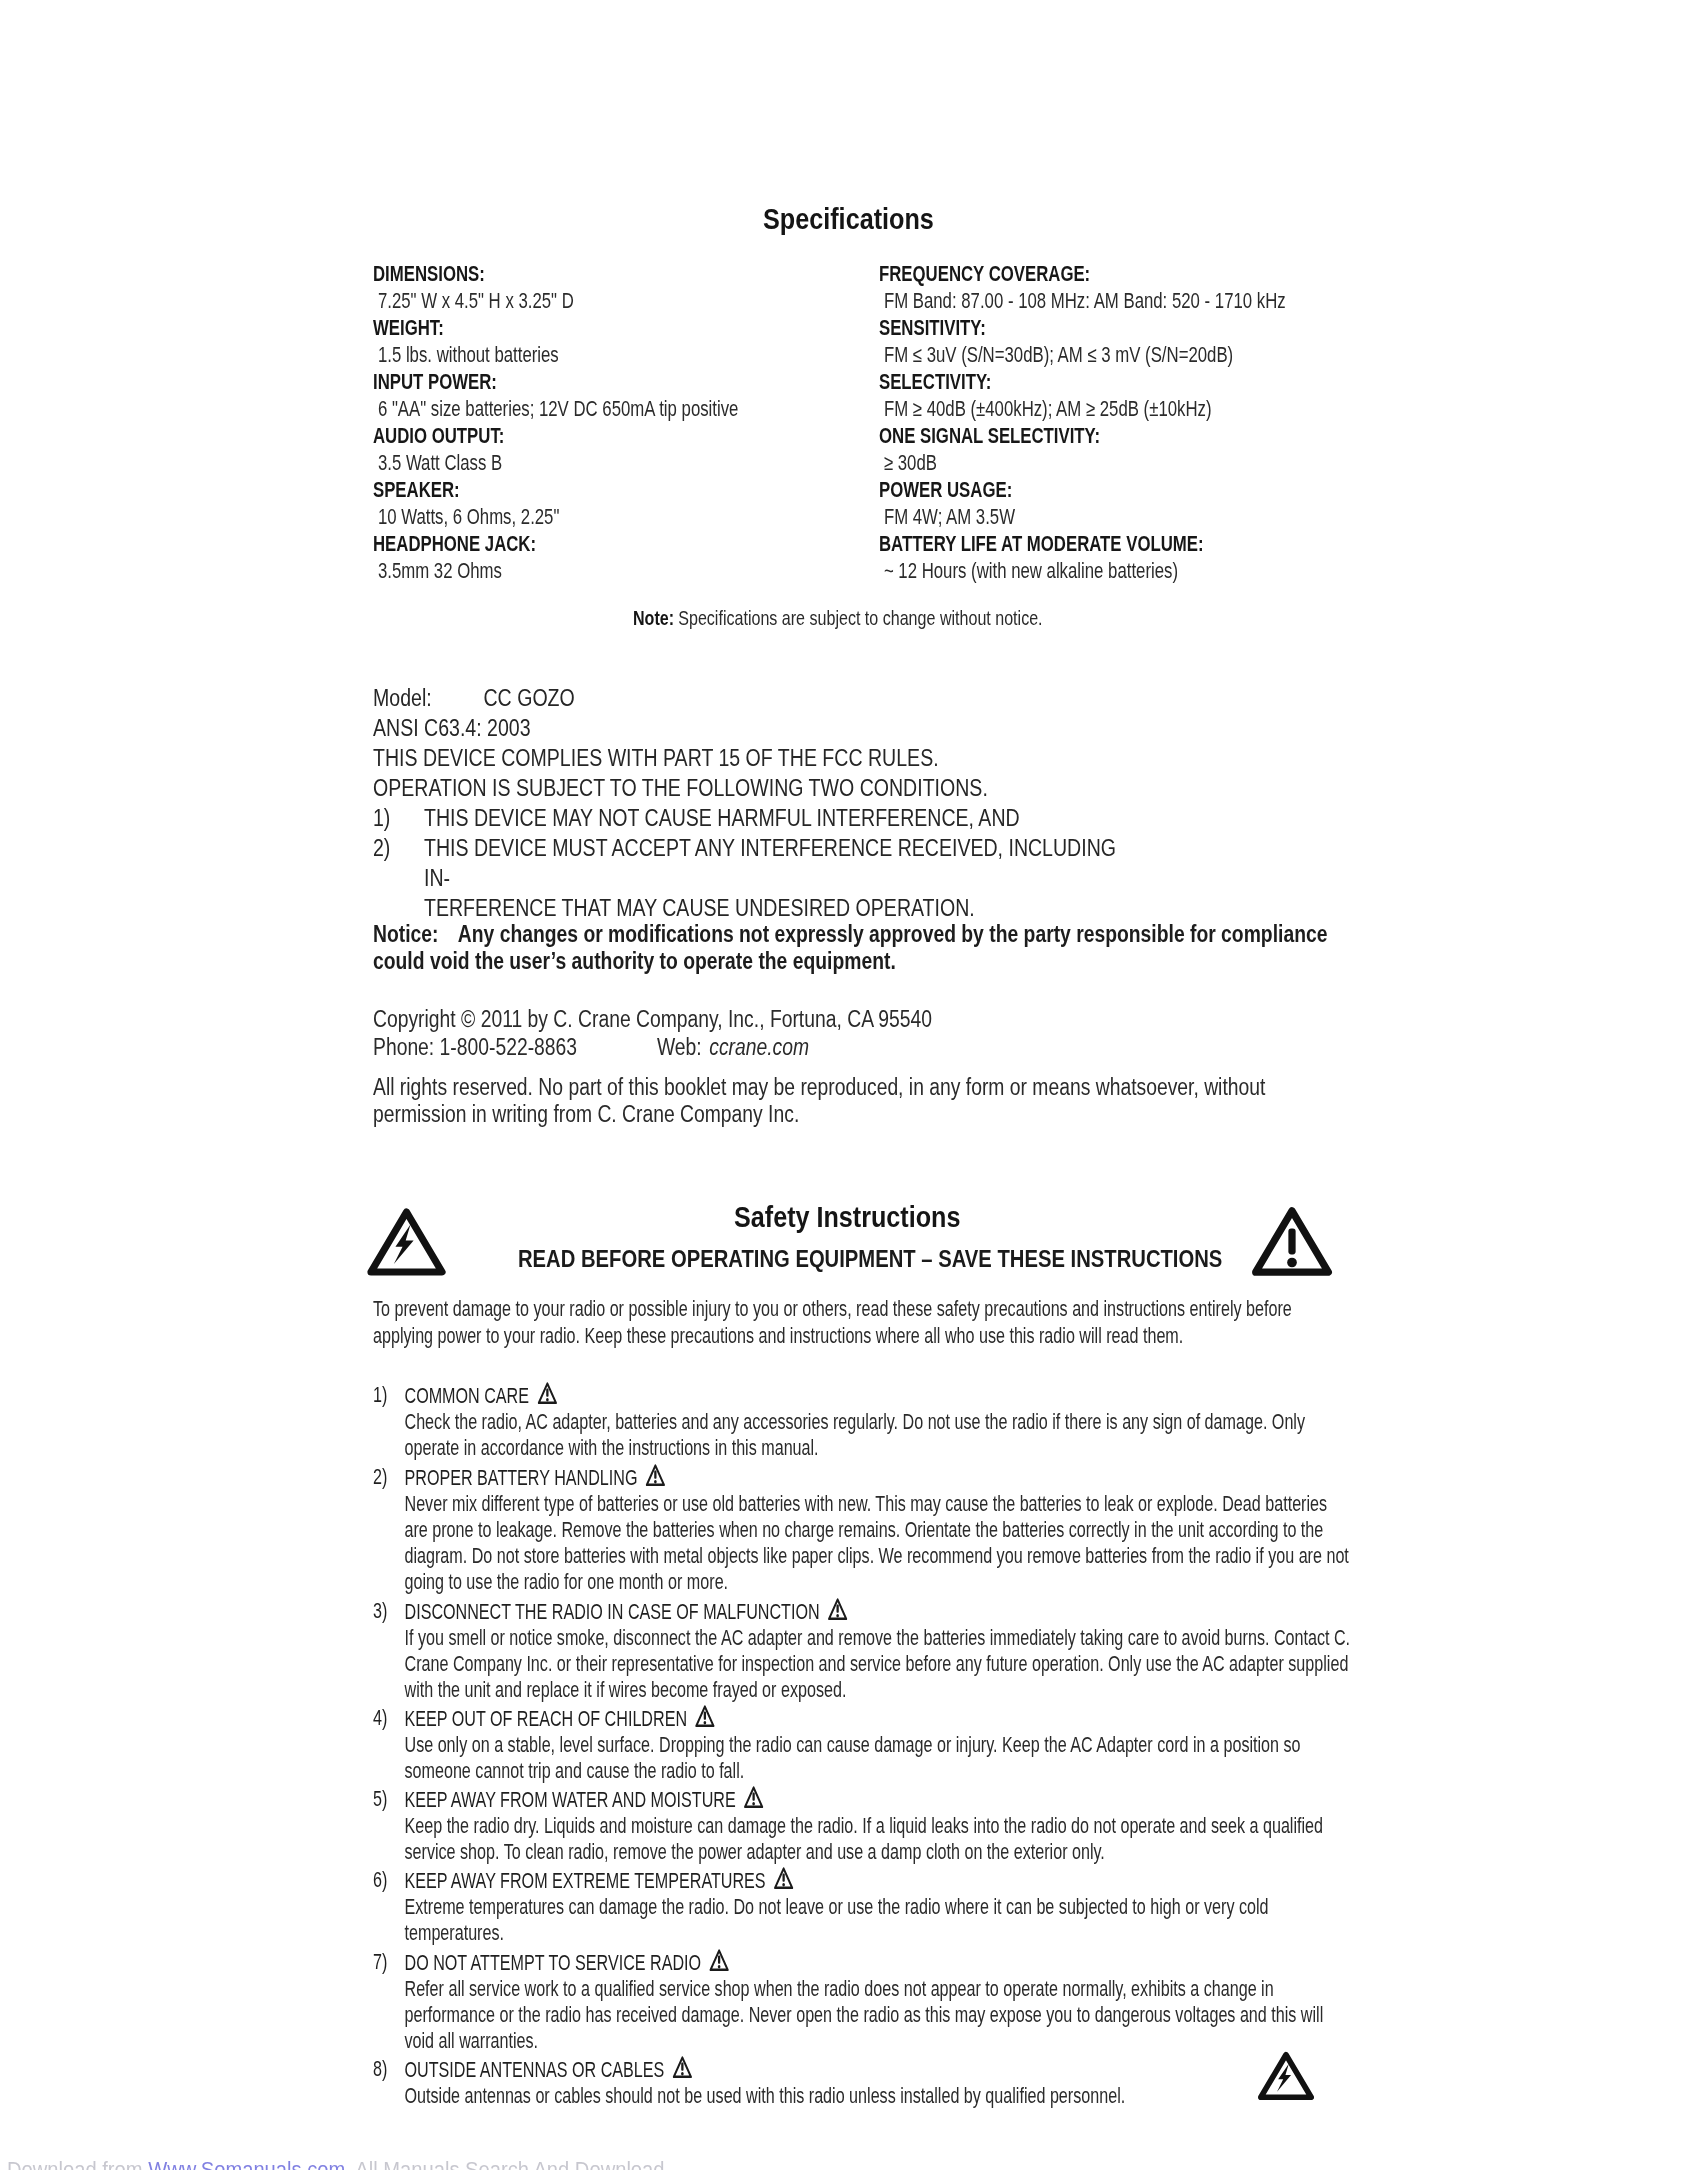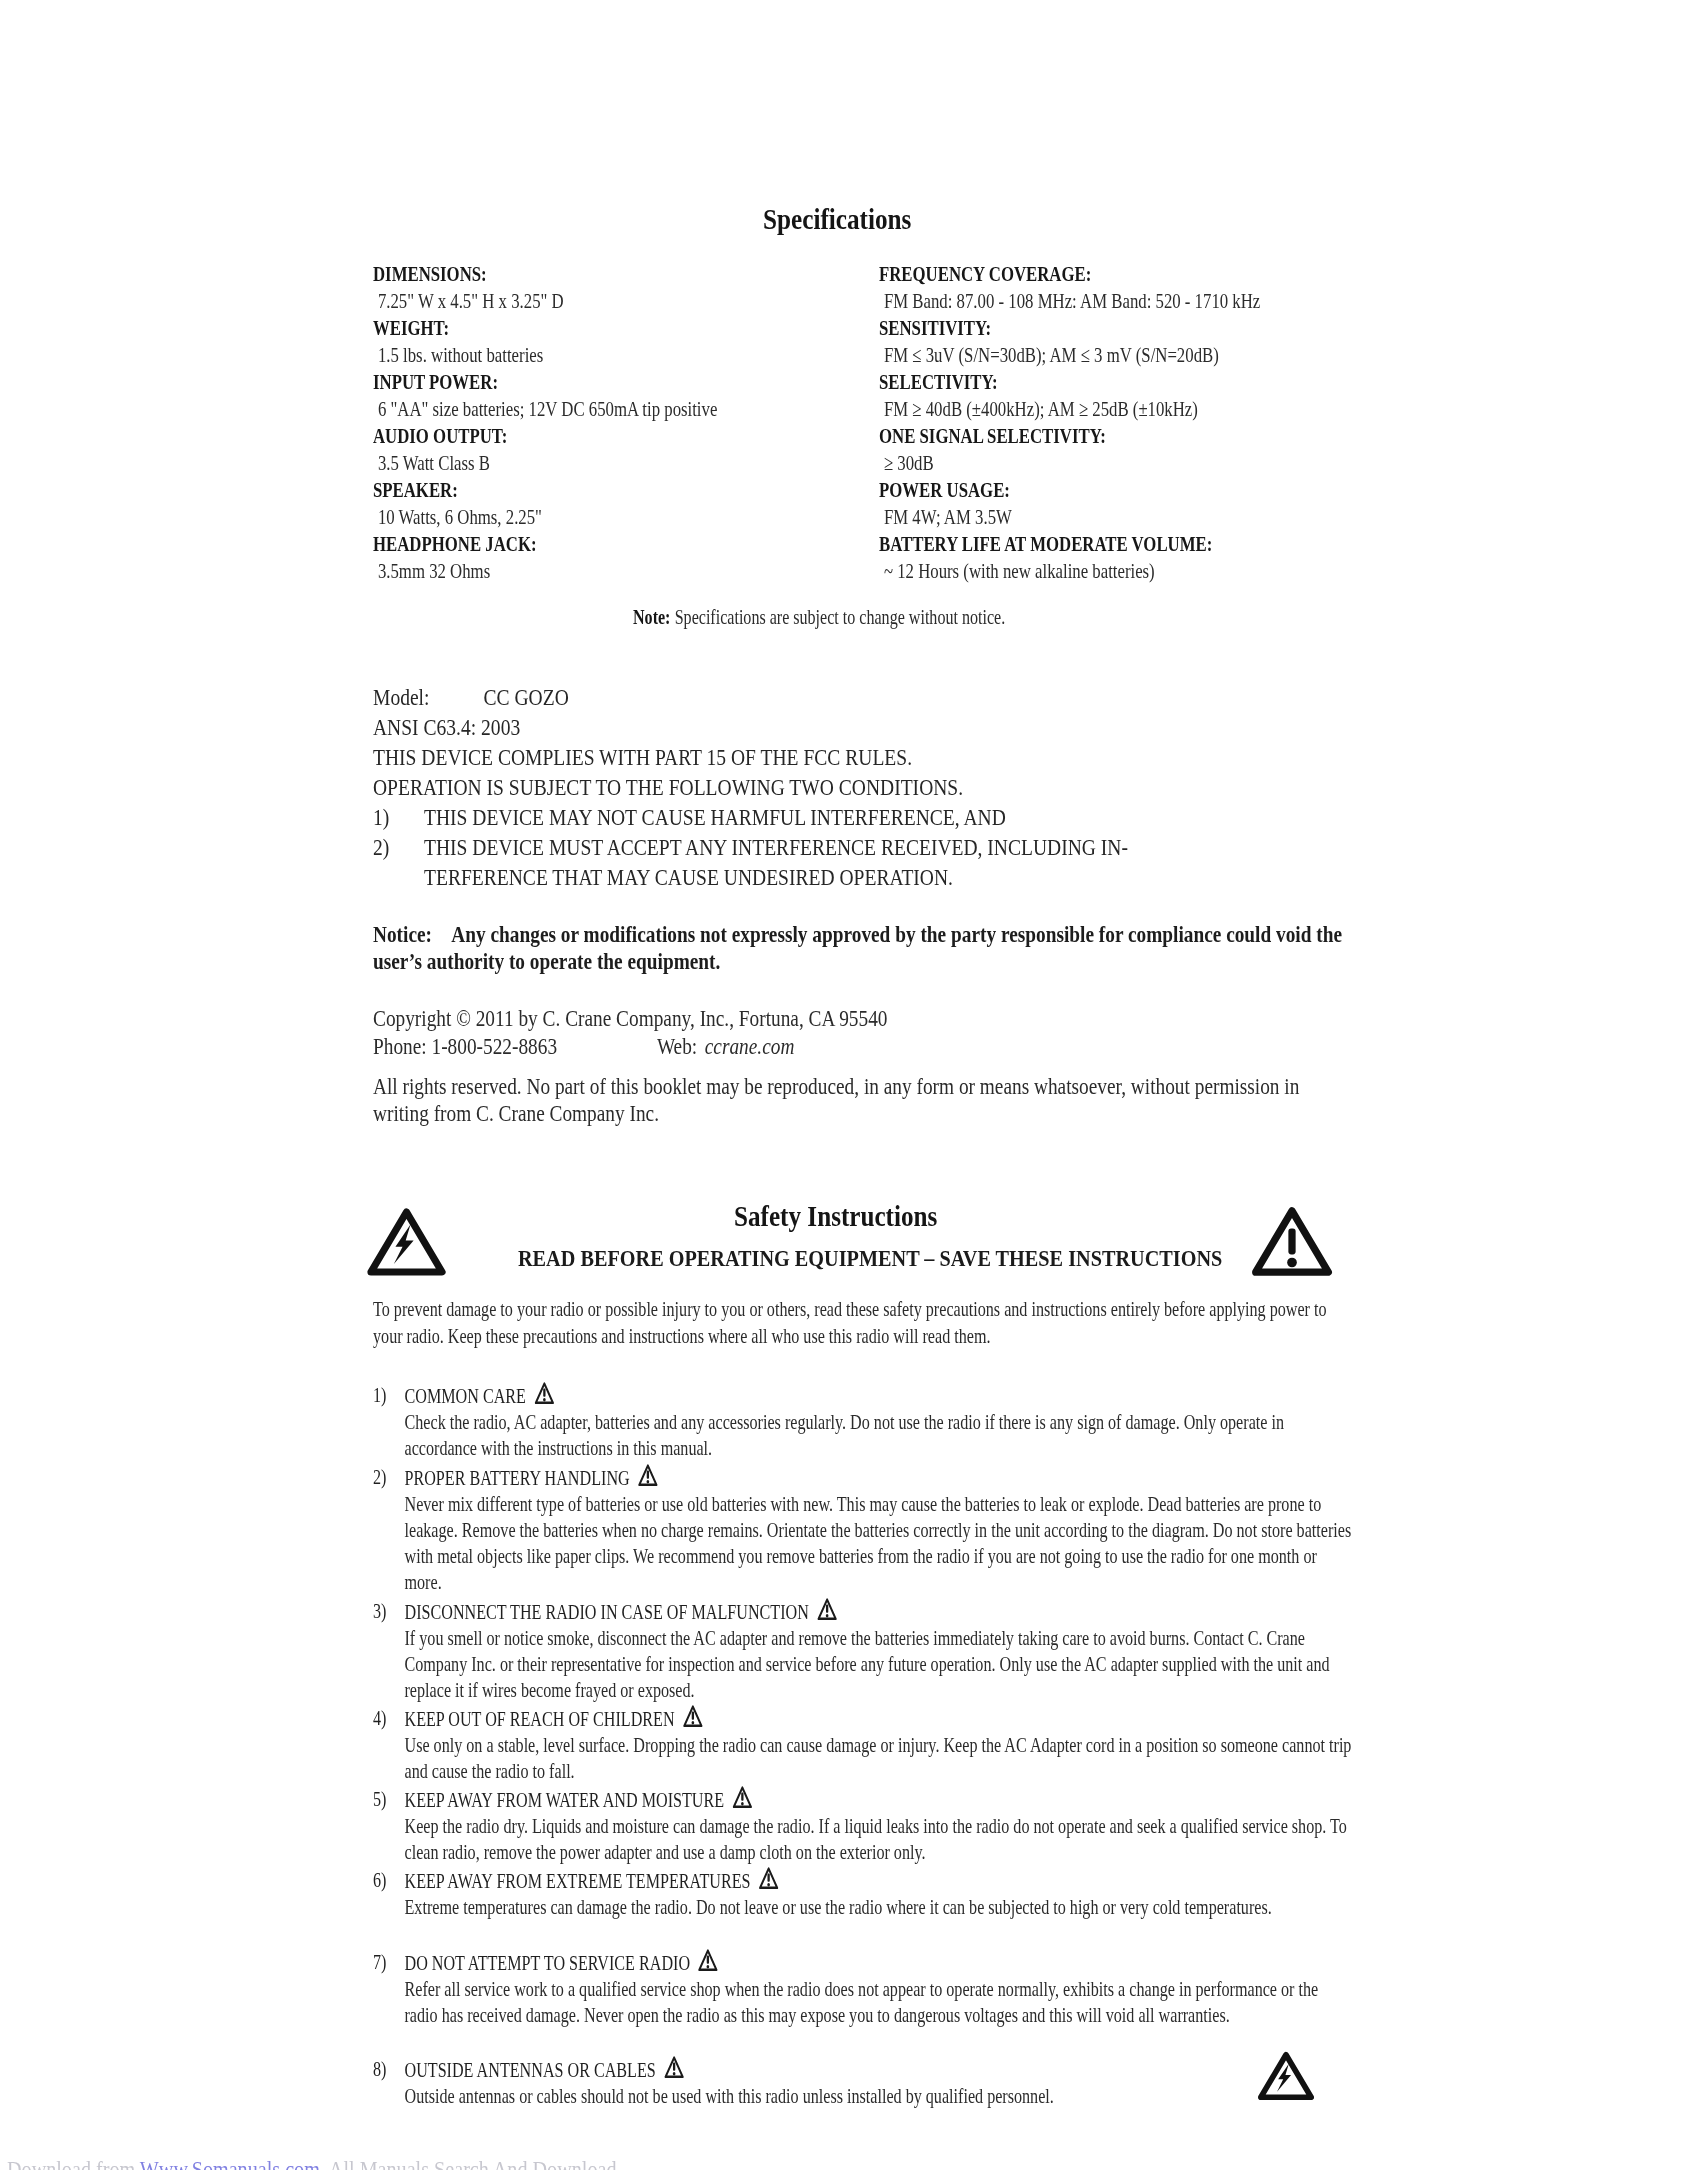--- a/index.html
+++ b/index.html
@@ -1,18 +1,18 @@
 <!DOCTYPE html>
 <html style="font-size:14.3px"><head>
 <meta charset="utf-8">
 <title>Specifications</title>
 <style>
   html,body{margin:0;padding:0;background:#ffffff;}
   .page{position:relative;width:1702px;height:2171px;background:#ffffff;overflow:hidden;
-        font-family:Liberation Serif, serif;color:#262626;}
+        font-family:Liberation Sans, sans-serif;color:#262626;}
   .abs{position:absolute;}
   .cx{transform-origin:0 0;}
   
   .doc-title{font-size:30px;font-weight:bold;color:#151515;transform:scaleX(.84);white-space:nowrap;}
   .safety-title{font-size:29.6px;font-weight:bold;color:#151515;transform:scaleX(.85);white-space:nowrap;}
   .safety-sub{font-size:23px;font-weight:bold;color:#1b1b1b;transform:scaleX(.88);white-space:nowrap;}
   
   .spec-col{width:627px;font-size:21.5px;line-height:27px;transform:scaleX(.78);}
   .spec-label{font-weight:bold;color:#171717;}
   .spec-value{padding-left:6.3px;color:#2b2b2b;white-space:nowrap;}

